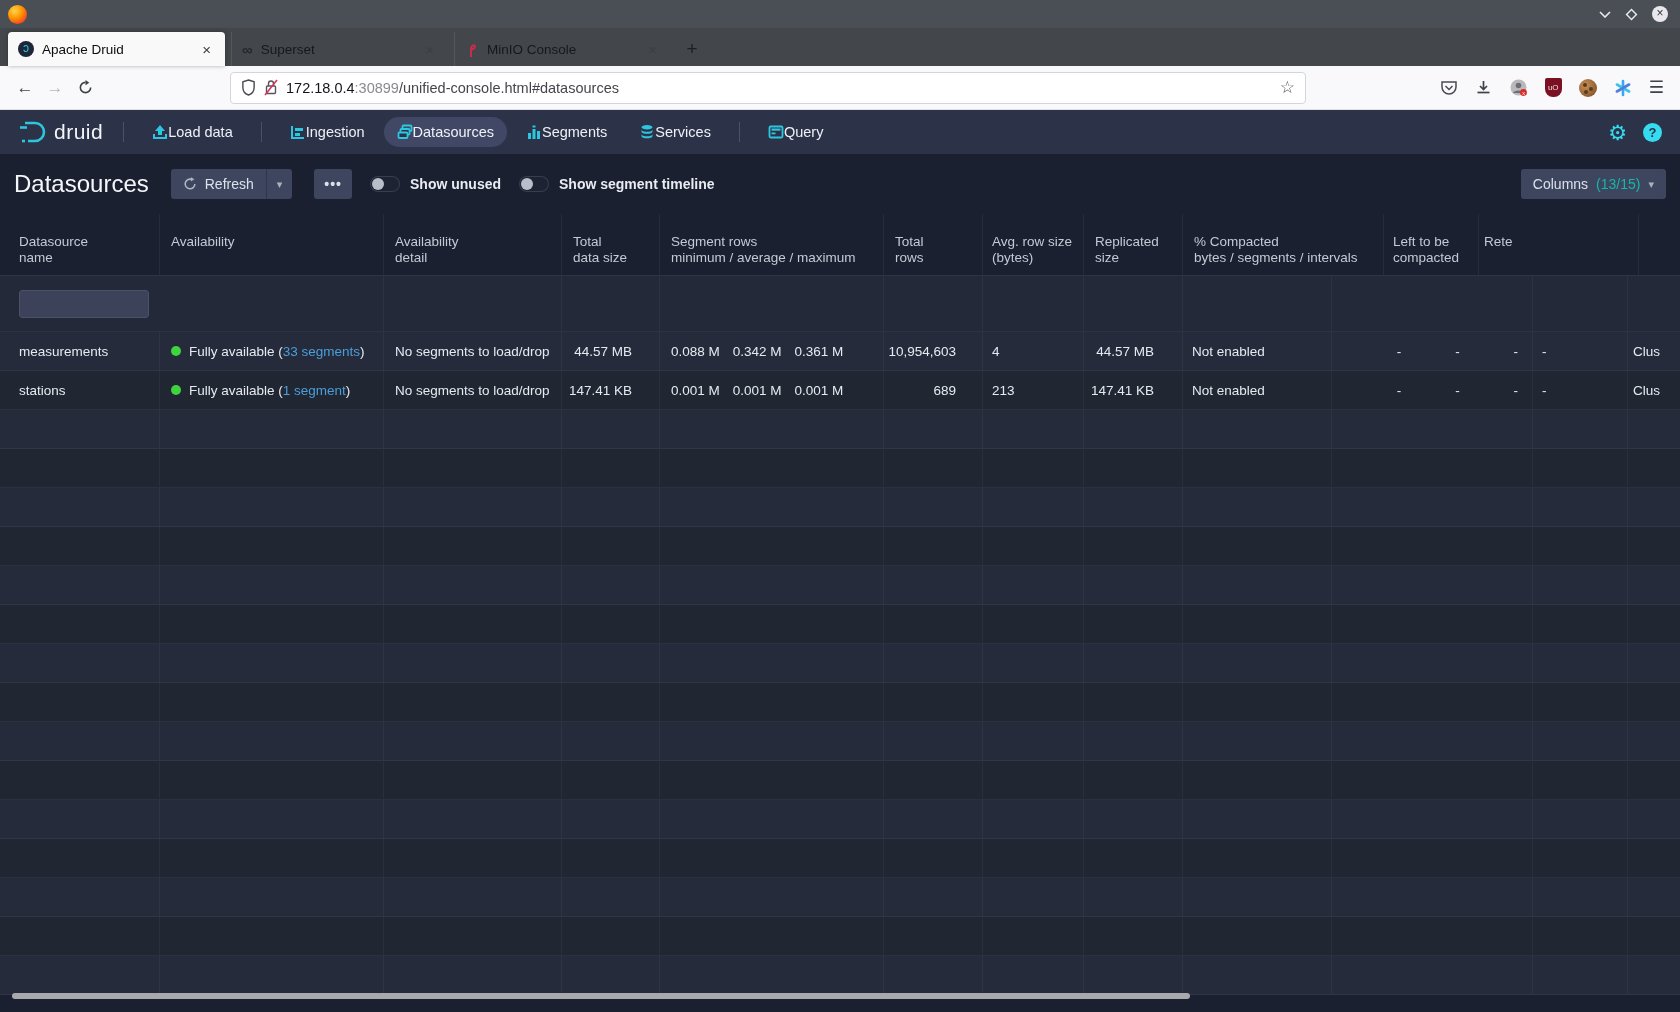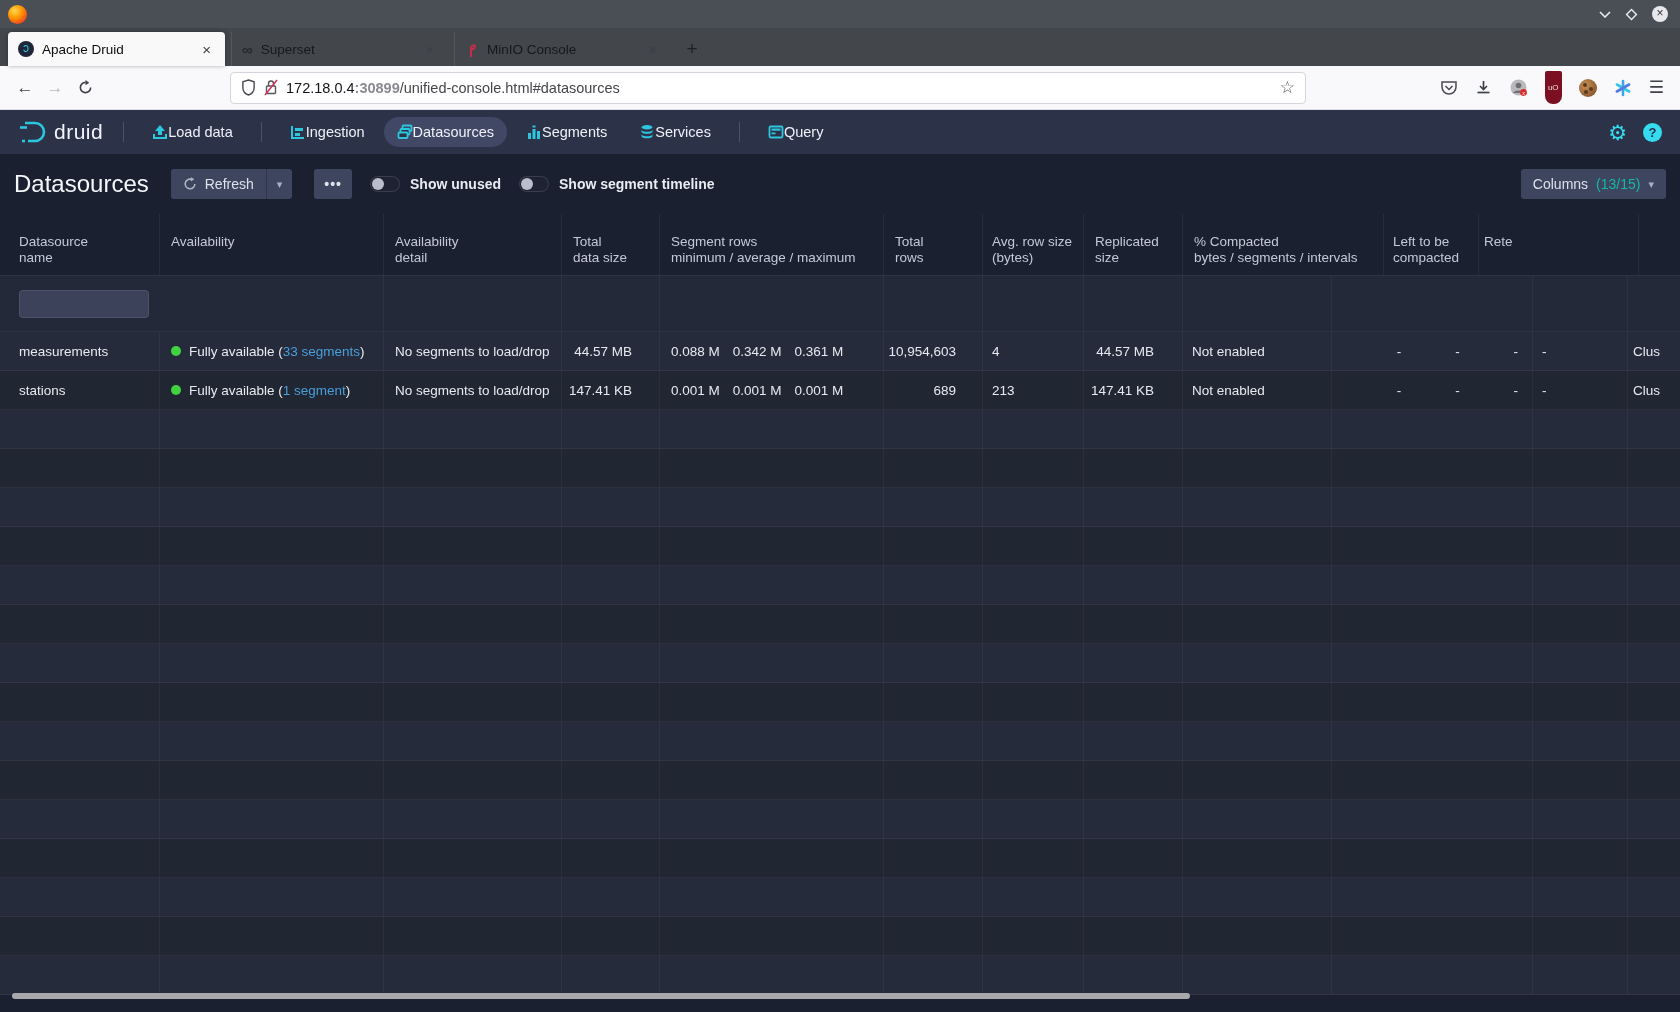--- a/index.html
+++ b/index.html
@@ -35,26 +35,26 @@
   
   .toolbar { height:44px; background:#f9f9fb; display:flex; align-items:center; padding:0 10px; flex:none;
     border-bottom:1px solid #e0e0e6; }
   .nav-btn { width:30px; height:30px; display:flex; align-items:center; justify-content:center;
     font-size:17px; color:#3e4147; border-radius:3px; }
   .nav-btn.disabled { color:#b6b6bc; }
   .urlbar { height:32px; flex:none; width:1076px; margin-left:130px; background:#ffffff;
     border:1px solid #d4d4dc; border-radius:4px; display:flex; align-items:center; padding:0 10px; }
   .urlbar .sep-icon { margin-right:8px; display:flex; }
   .url-text { font-size:14.5px; color:#15141a; flex:1; white-space:nowrap; overflow:hidden; }
-  .url-text .url-port { color:#8a8a91;font-weight:bold; }
+  .url-text .url-port { color:#8a8a91; }
   .url-text .url-path { color:#45454b; }
   .url-star { color:#56565c; font-size:17px; margin-left:8px; }
   .tb-icons { margin-left:auto; display:flex; align-items:center; gap:17px; padding-right:6px; }
   .tb-icons > span { display:flex; align-items:center; }
-  .icon-ublock { width:17px; height:33px; background:#7a1022; border-radius:2px 2px 8px 8px;
+  .icon-ublock { width:17px; height:19px; background:#7a1022; border-radius:2px 2px 8px 8px;
     color:#f0d9dc; font-size:8px; display:flex; align-items:center; justify-content:center; }
   .icon-cookie { width:18px; height:18px; border-radius:50%;
     background:radial-gradient(circle at 35% 35%, #c89058, #8a5a30 75%); position:relative; }
   .icon-cookie i { position:absolute; width:4px; height:4px; border-radius:50%; background:#5a3a1a; }
   .icon-hamburger { font-size:17px; color:#3e4147; }
 
   
   .druidnav { height:44px; background:#2c3349; display:flex; align-items:center; padding:0 10px; flex:none; }
   .brand { display:flex; align-items:center; gap:6px; padding:0 8px; }
   .brand-text { color:#f2f5f9; font-size:21px; letter-spacing:0.5px; }

